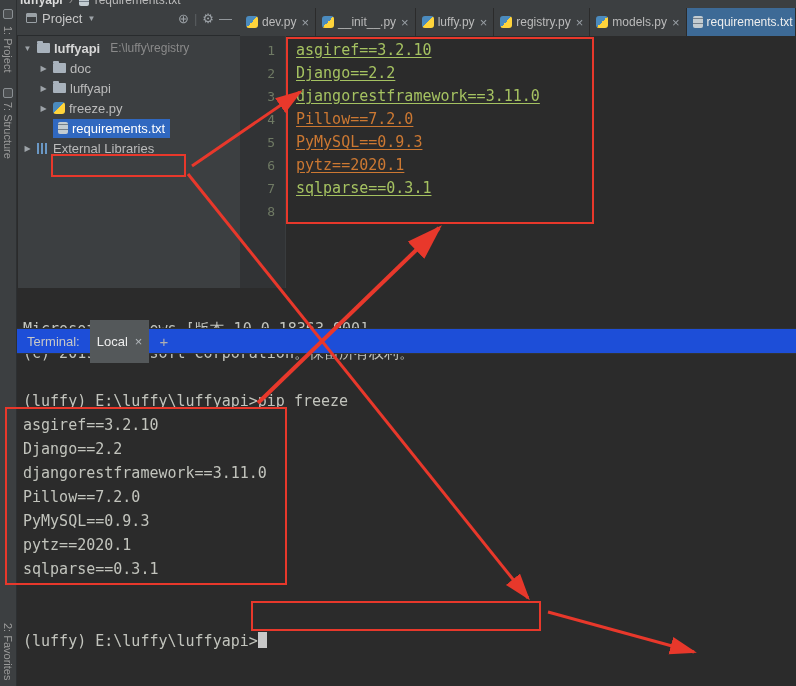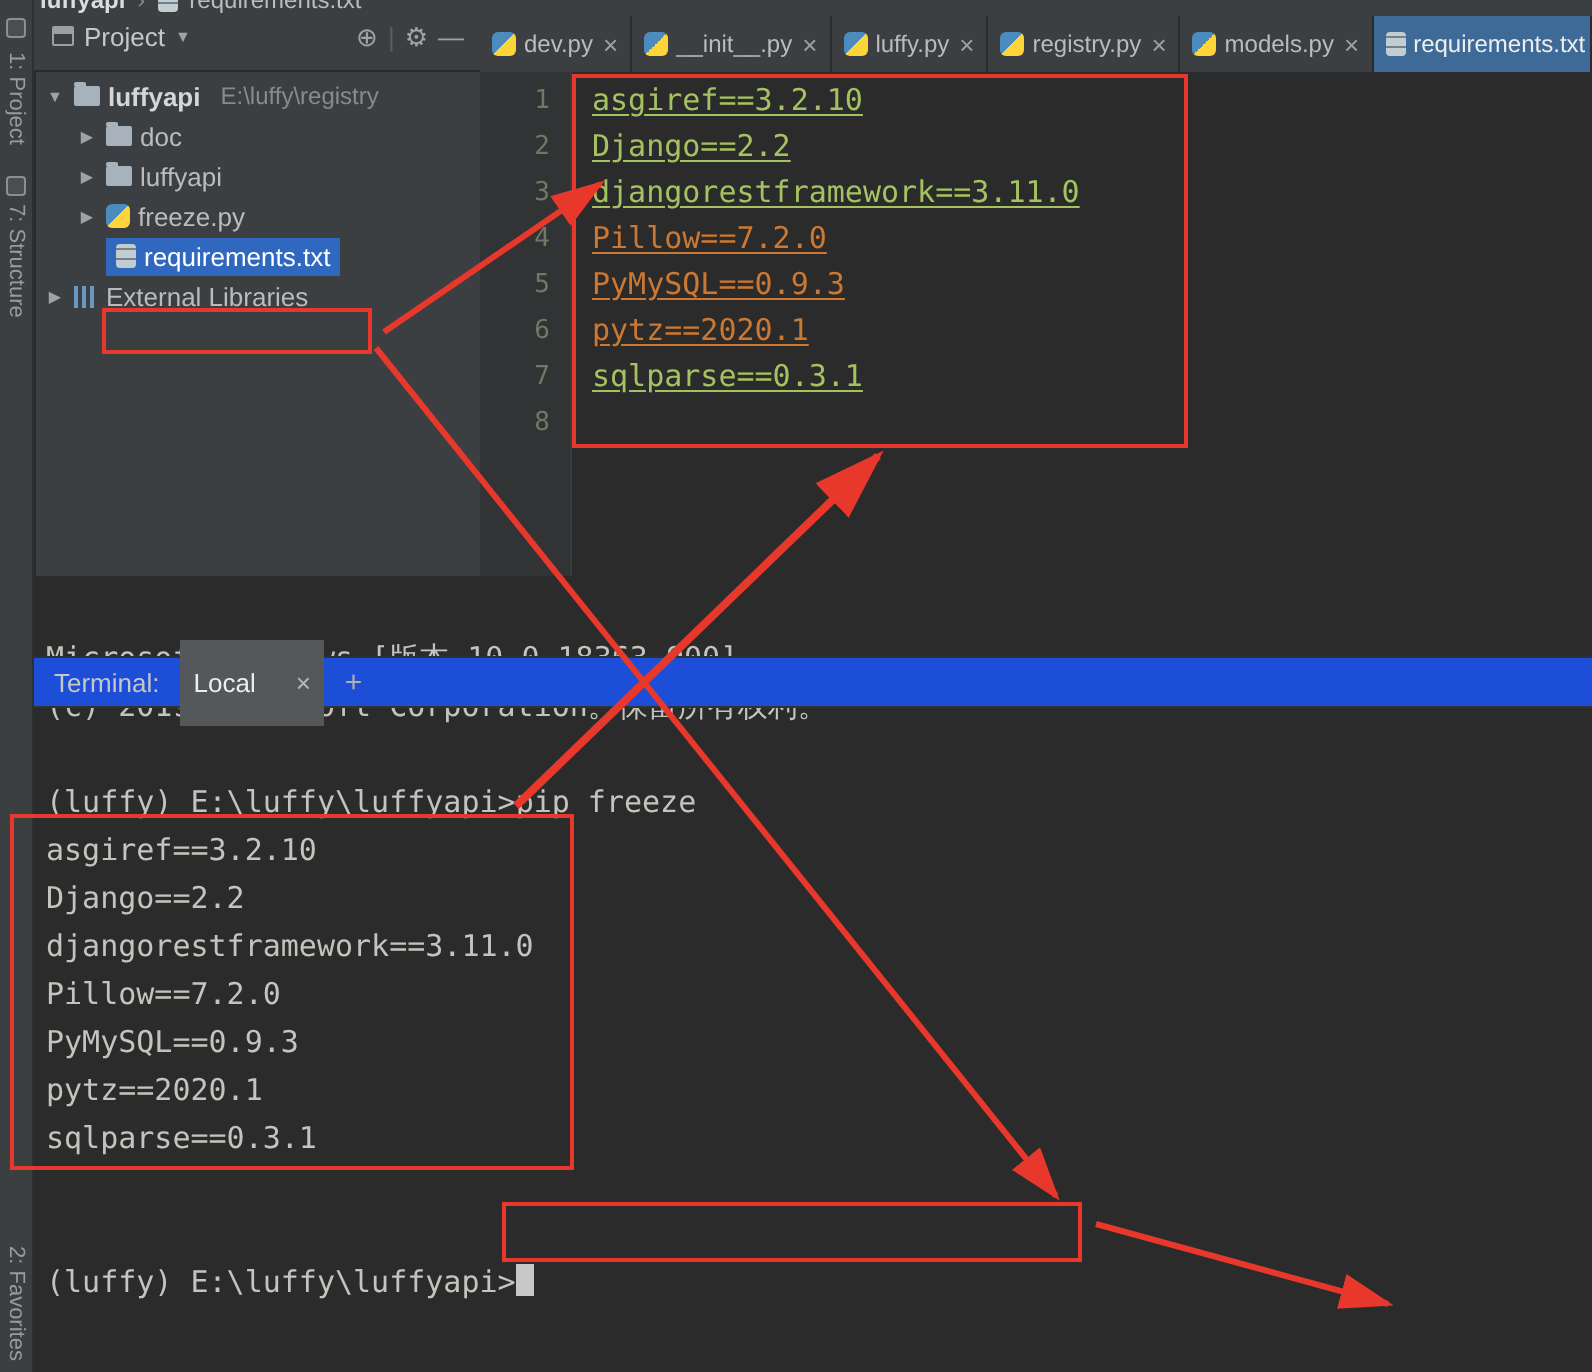--- a/index.html
+++ b/index.html
@@ -58,21 +58,21 @@
   #editor { position:absolute; left:240px; top:36px; width:556px; height:252px; background:#2b2b2b; }
   #gutter { position:absolute; left:0; top:0; width:46px; height:252px; background:#313335; border-right:1px solid #393c3e; padding-top:3px; }
   .lnum { height:23px; line-height:23px; text-align:right; padding-right:10px; color:#6f7a64; font-size:13px; }
   #elines { position:absolute; left:56px; top:3px; right:0; }
   .eline { height:23px; line-height:23px; font-size:15px; white-space:pre; }
   .eline span { text-decoration:underline; text-underline-offset:2px; }
 
   
   #terminal-header { position:absolute; left:17px; top:288px; width:779px; height:26px; background:#1d4ed8; border-top:1px solid #2e3133; border-bottom:1px solid #313436; display:flex; align-items:center; gap:10px; padding-left:10px; font-size:13px; z-index:2;margin-top:40px; }
   .term-title { color:#c7c7c7; }
-  .term-tab { background:#54585a; color:#ededed; padding:14px 7px; display:flex; gap:20px; align-items:center; }
+  .term-tab { background:#54585a; color:#ededed; padding:14px 7px; display:flex; gap:7px; align-items:center; }
   .term-tab .close { color:#b3b8bc; }
   .term-plus { color:#b0b0b0; font-size:15px; }
   #terminal { position:absolute; left:17px; top:314px; width:779px; height:372px; background:#2b2b2b; padding:3px 0 0 6px; color:#c2c4bd; z-index:1; }
   .tline { height:24px; line-height:24px; font-size:15px; white-space:pre; }
   .cursor { display:inline-block; width:9px; height:16px; background:#c8c8c8; vertical-align:-2px; }
 
   
   #annotations { position:absolute; left:0; top:0; z-index:100; pointer-events:none; }
 </style>
 </head>

